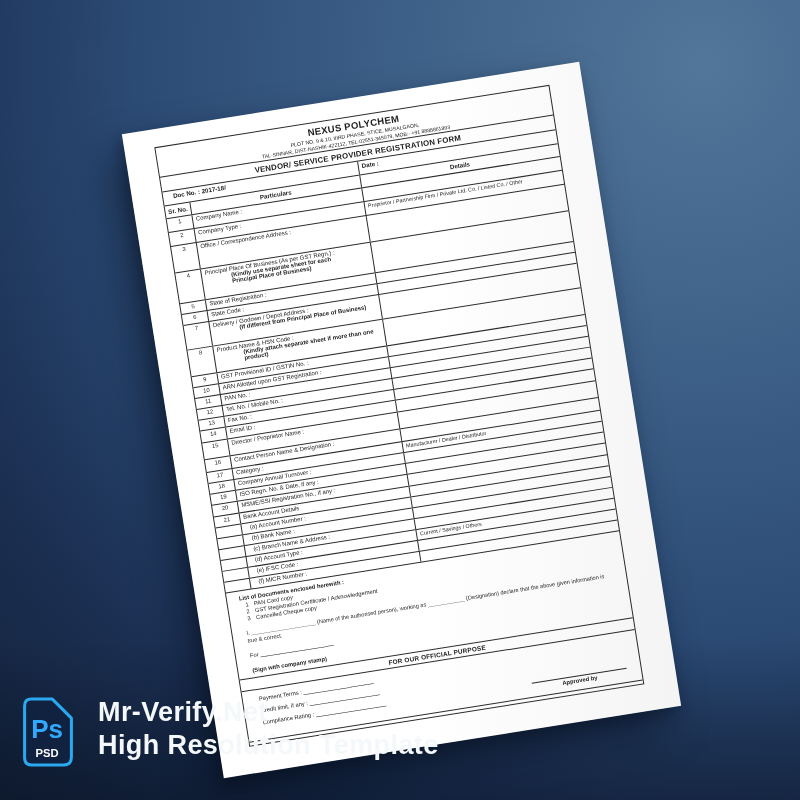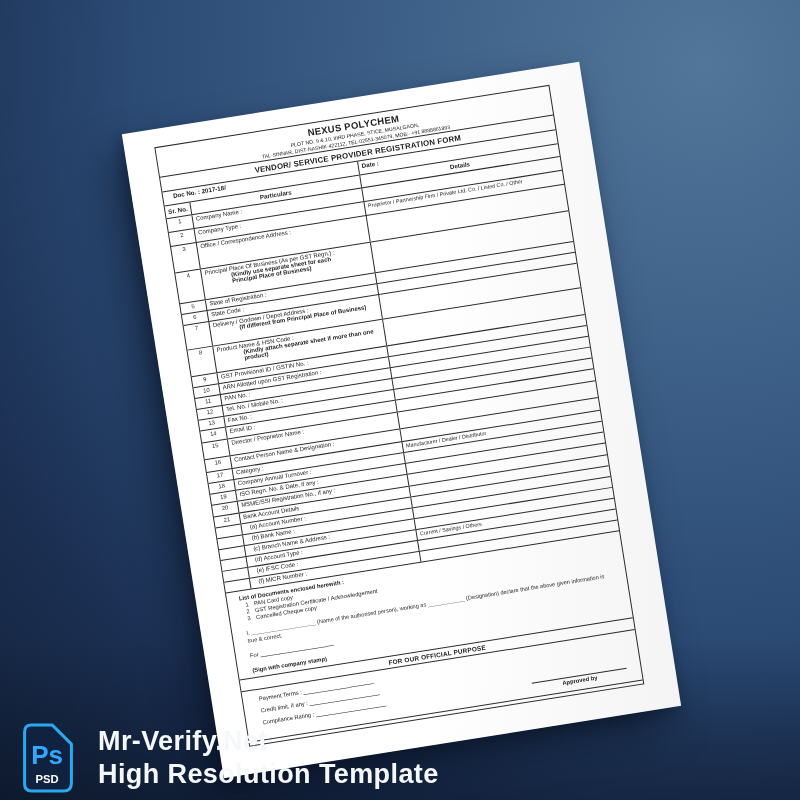--- a/index.html
+++ b/index.html
@@ -43,21 +43,21 @@
   .decl{font-size:5.6px;padding:4px 6px 0 14px;line-height:1.5;}
   .forline{font-size:5.8px;padding:7px 0 0 14px;}
   .signnote{font-size:5.8px;font-weight:bold;padding:9px 0 4px 14px;}
   .off{border-top:1px solid #2b2b2b;position:relative;}
   .off .otitle{text-align:center;font-weight:bold;font-size:6.4px;padding:2px 0;border-bottom:1px solid #2b2b2b;letter-spacing:.2px;}
   .off .fields{padding:6px 0 8px 16px;}
   .off .fields div{font-size:5.8px;margin:0 0 6px;}
   .approved{position:absolute;right:14px;bottom:6px;width:96px;border-top:1px solid #2b2b2b;text-align:center;font-size:5.8px;font-weight:bold;padding-top:1px;}
   .offwrap{border-bottom:1px solid #2b2b2b;margin-bottom:3px;}
   
-  .brand{position:absolute;left:22px;top:722px;display:flex;align-items:center;}
+  .brand{position:absolute;left:22px;top:696px;display:flex;}
   .psd-icon{width:52px;height:72px;}
   .caption{margin-left:24px;color:#f5f8fb;font-weight:bold;font-size:27px;line-height:1.22;letter-spacing:.4px;}
 </style>
 </head>
 <body>
 
 <div class="vignette"></div>
 
 <div class="paper">
   <div class="sheet">

